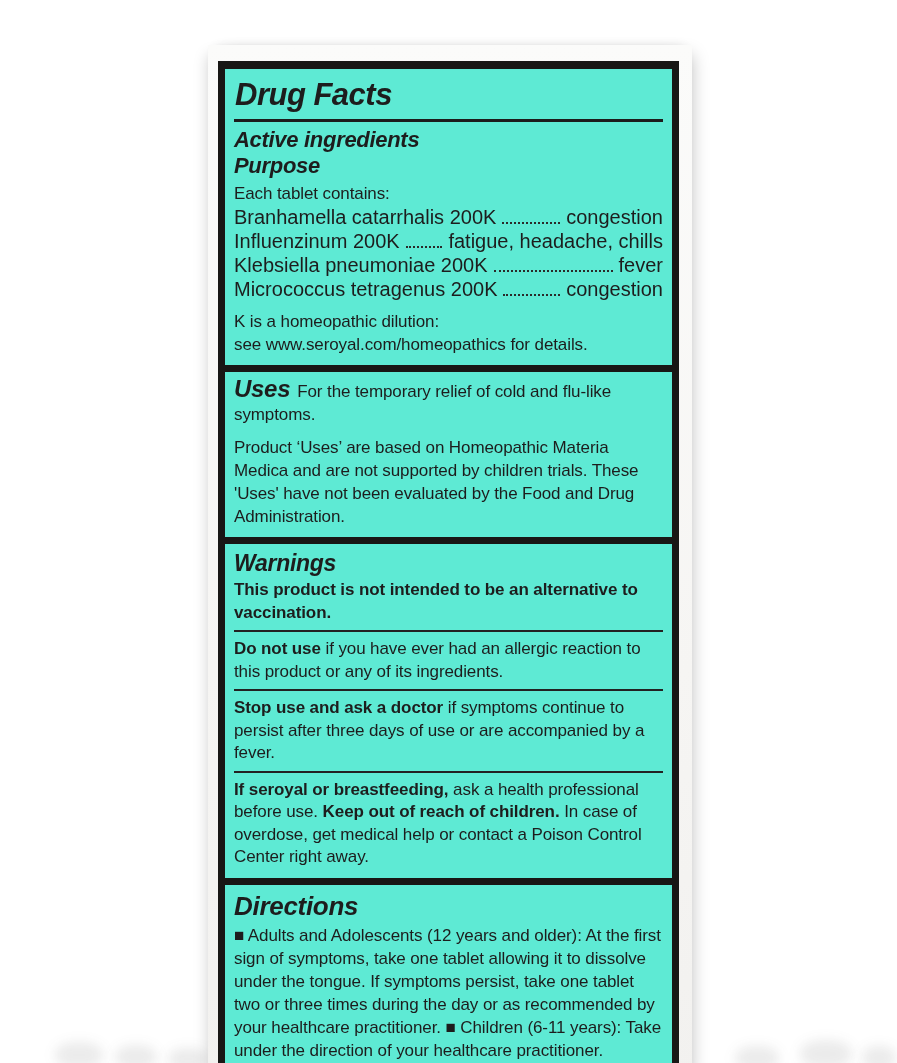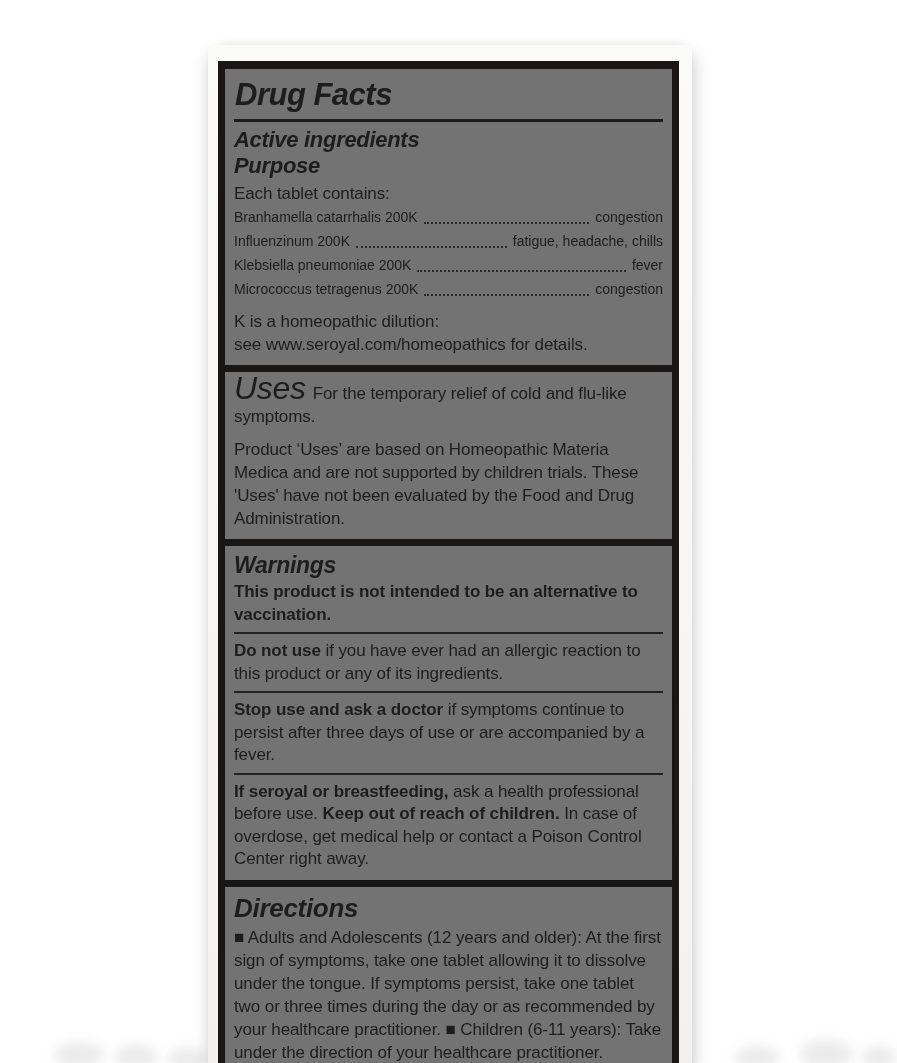--- a/index.html
+++ b/index.html
@@ -20,41 +20,41 @@
     background:linear-gradient(180deg,#fbfbfa 0%, #f6f5f3 60%, #f2f1ef 100%);
     box-shadow:-10px 0 14px -10px rgba(0,0,0,0.18), 10px 0 16px -10px rgba(0,0,0,0.25), 0 -6px 10px -8px rgba(0,0,0,0.12);
   }
 
   
   .frame {
     position:absolute; left:10px; right:13px; top:16px; bottom:0;
     background:#181715; padding:8px 7px 0 7px;
     display:flex; flex-direction:column; gap:7px;
   }
-  .sec { background:#737373; padding:5px 9px 9px 9px; }
+  .sec { background:#5eead4; padding:5px 9px 9px 9px; }
 
   .title {
     font-size:31px; font-weight:bold; font-style:italic;
     margin:3px 0 6px 1px; letter-spacing:-0.5px;
   }
   .title-rule { border-top:3px solid #1c1c1c; margin:2px 0 5px 0; }
 
   .hdr-row { display:flex; justify-content:space-between; align-items:baseline; margin:3px 0 3px 0;flex-direction:column; }
   .h2 { font-size:22px; font-weight:bold; font-style:italic; margin:0; letter-spacing:-0.3px; }
 
   p, .body { font-size:17px; line-height:23px; margin:0; letter-spacing:-0.1px; }
 
-  .ing-row { display:flex; align-items:baseline; font-size:14px; line-height:24px; }
+  .ing-row { display:flex; align-items:baseline; font-size:20px; line-height:24px; }
   .ing-name { white-space:nowrap; }
   .ing-purpose { white-space:nowrap; }
   .leader { flex:1 1 auto; border-bottom:2.5px dotted #2a2a2a; margin:0 6px; align-self:flex-end; margin-bottom:5px; min-width:14px; }
 
   .note { margin-top:9px; }
 
-  .inline-head { font-size:32px; font-weight:normal; font-style:italic; letter-spacing:-0.3px; padding-right:7px; }
+  .inline-head { font-size:24px; font-weight:bold; font-style:italic; letter-spacing:-0.3px; padding-right:7px; }
   .para { font-size:17px; line-height:23px; }
   .para + .para { margin-top:10px; }
 
   .warn-head { margin:1px 0 2px 0; }
   .warn-rule { border-top:2px solid #222; margin:6px 0; }
   b { font-weight:bold; }
   .warn-para { line-height:22.5px; }
 
   .dir-para { line-height:23px; }
 </style>

